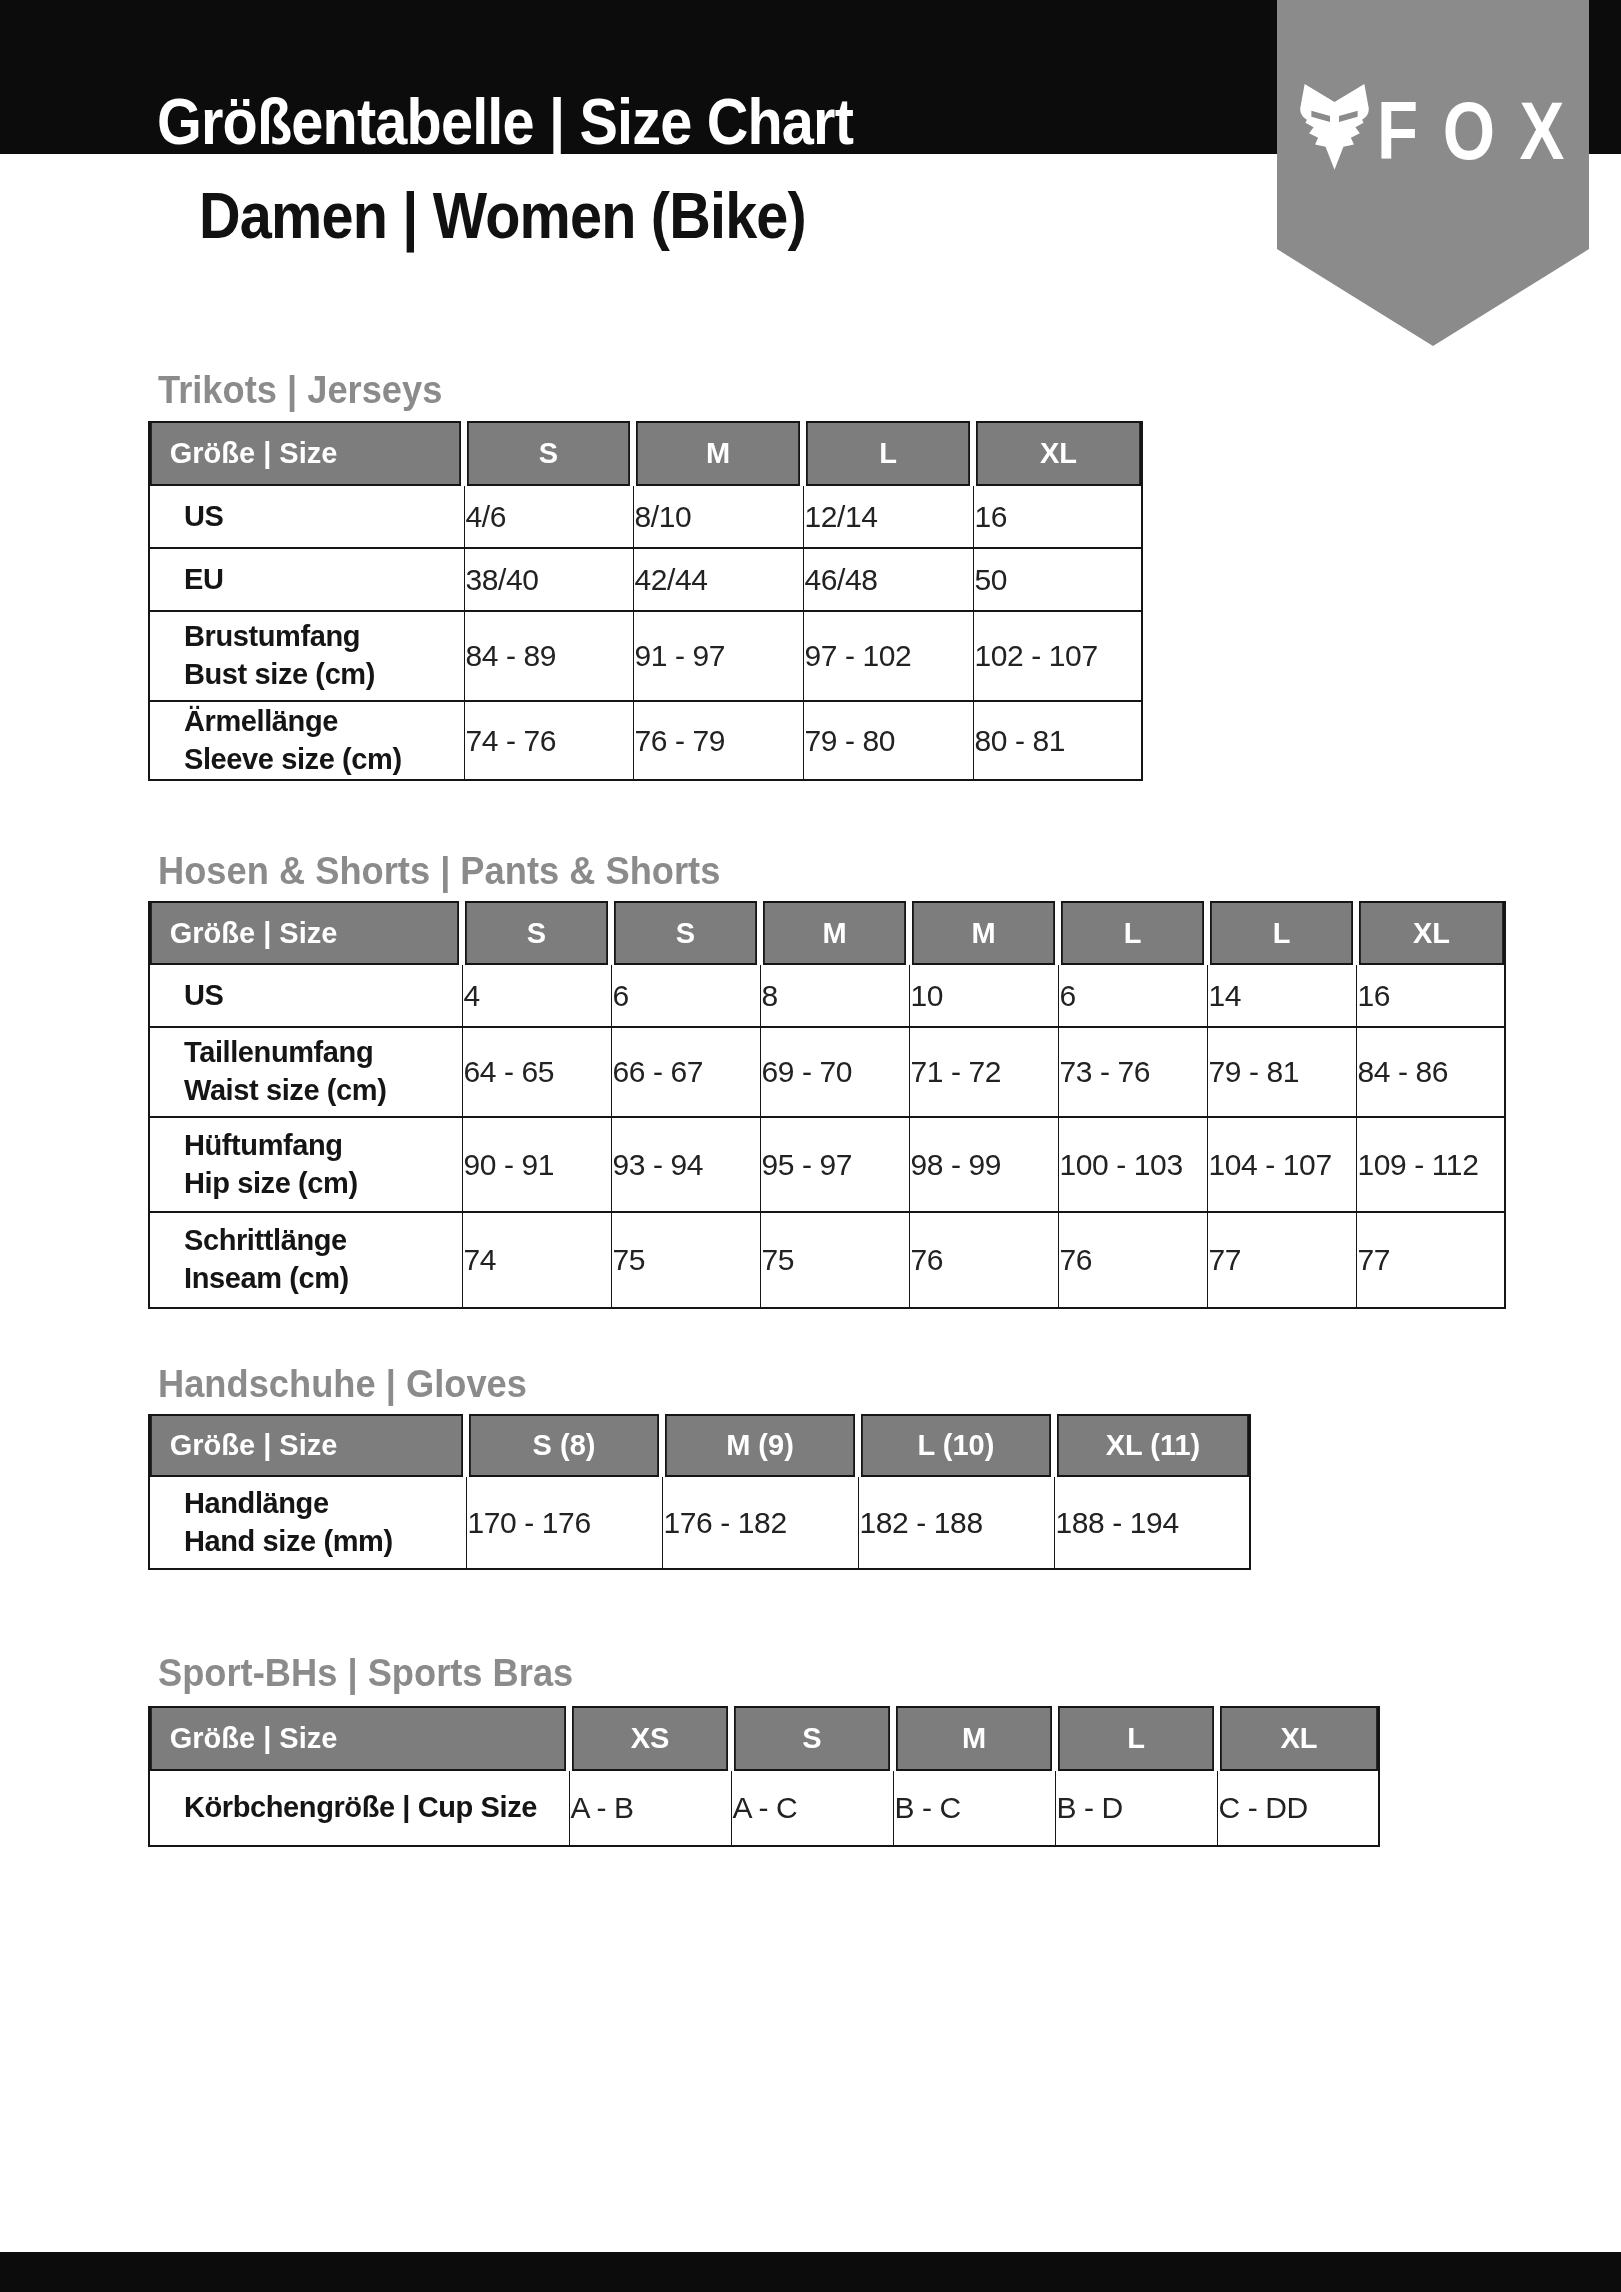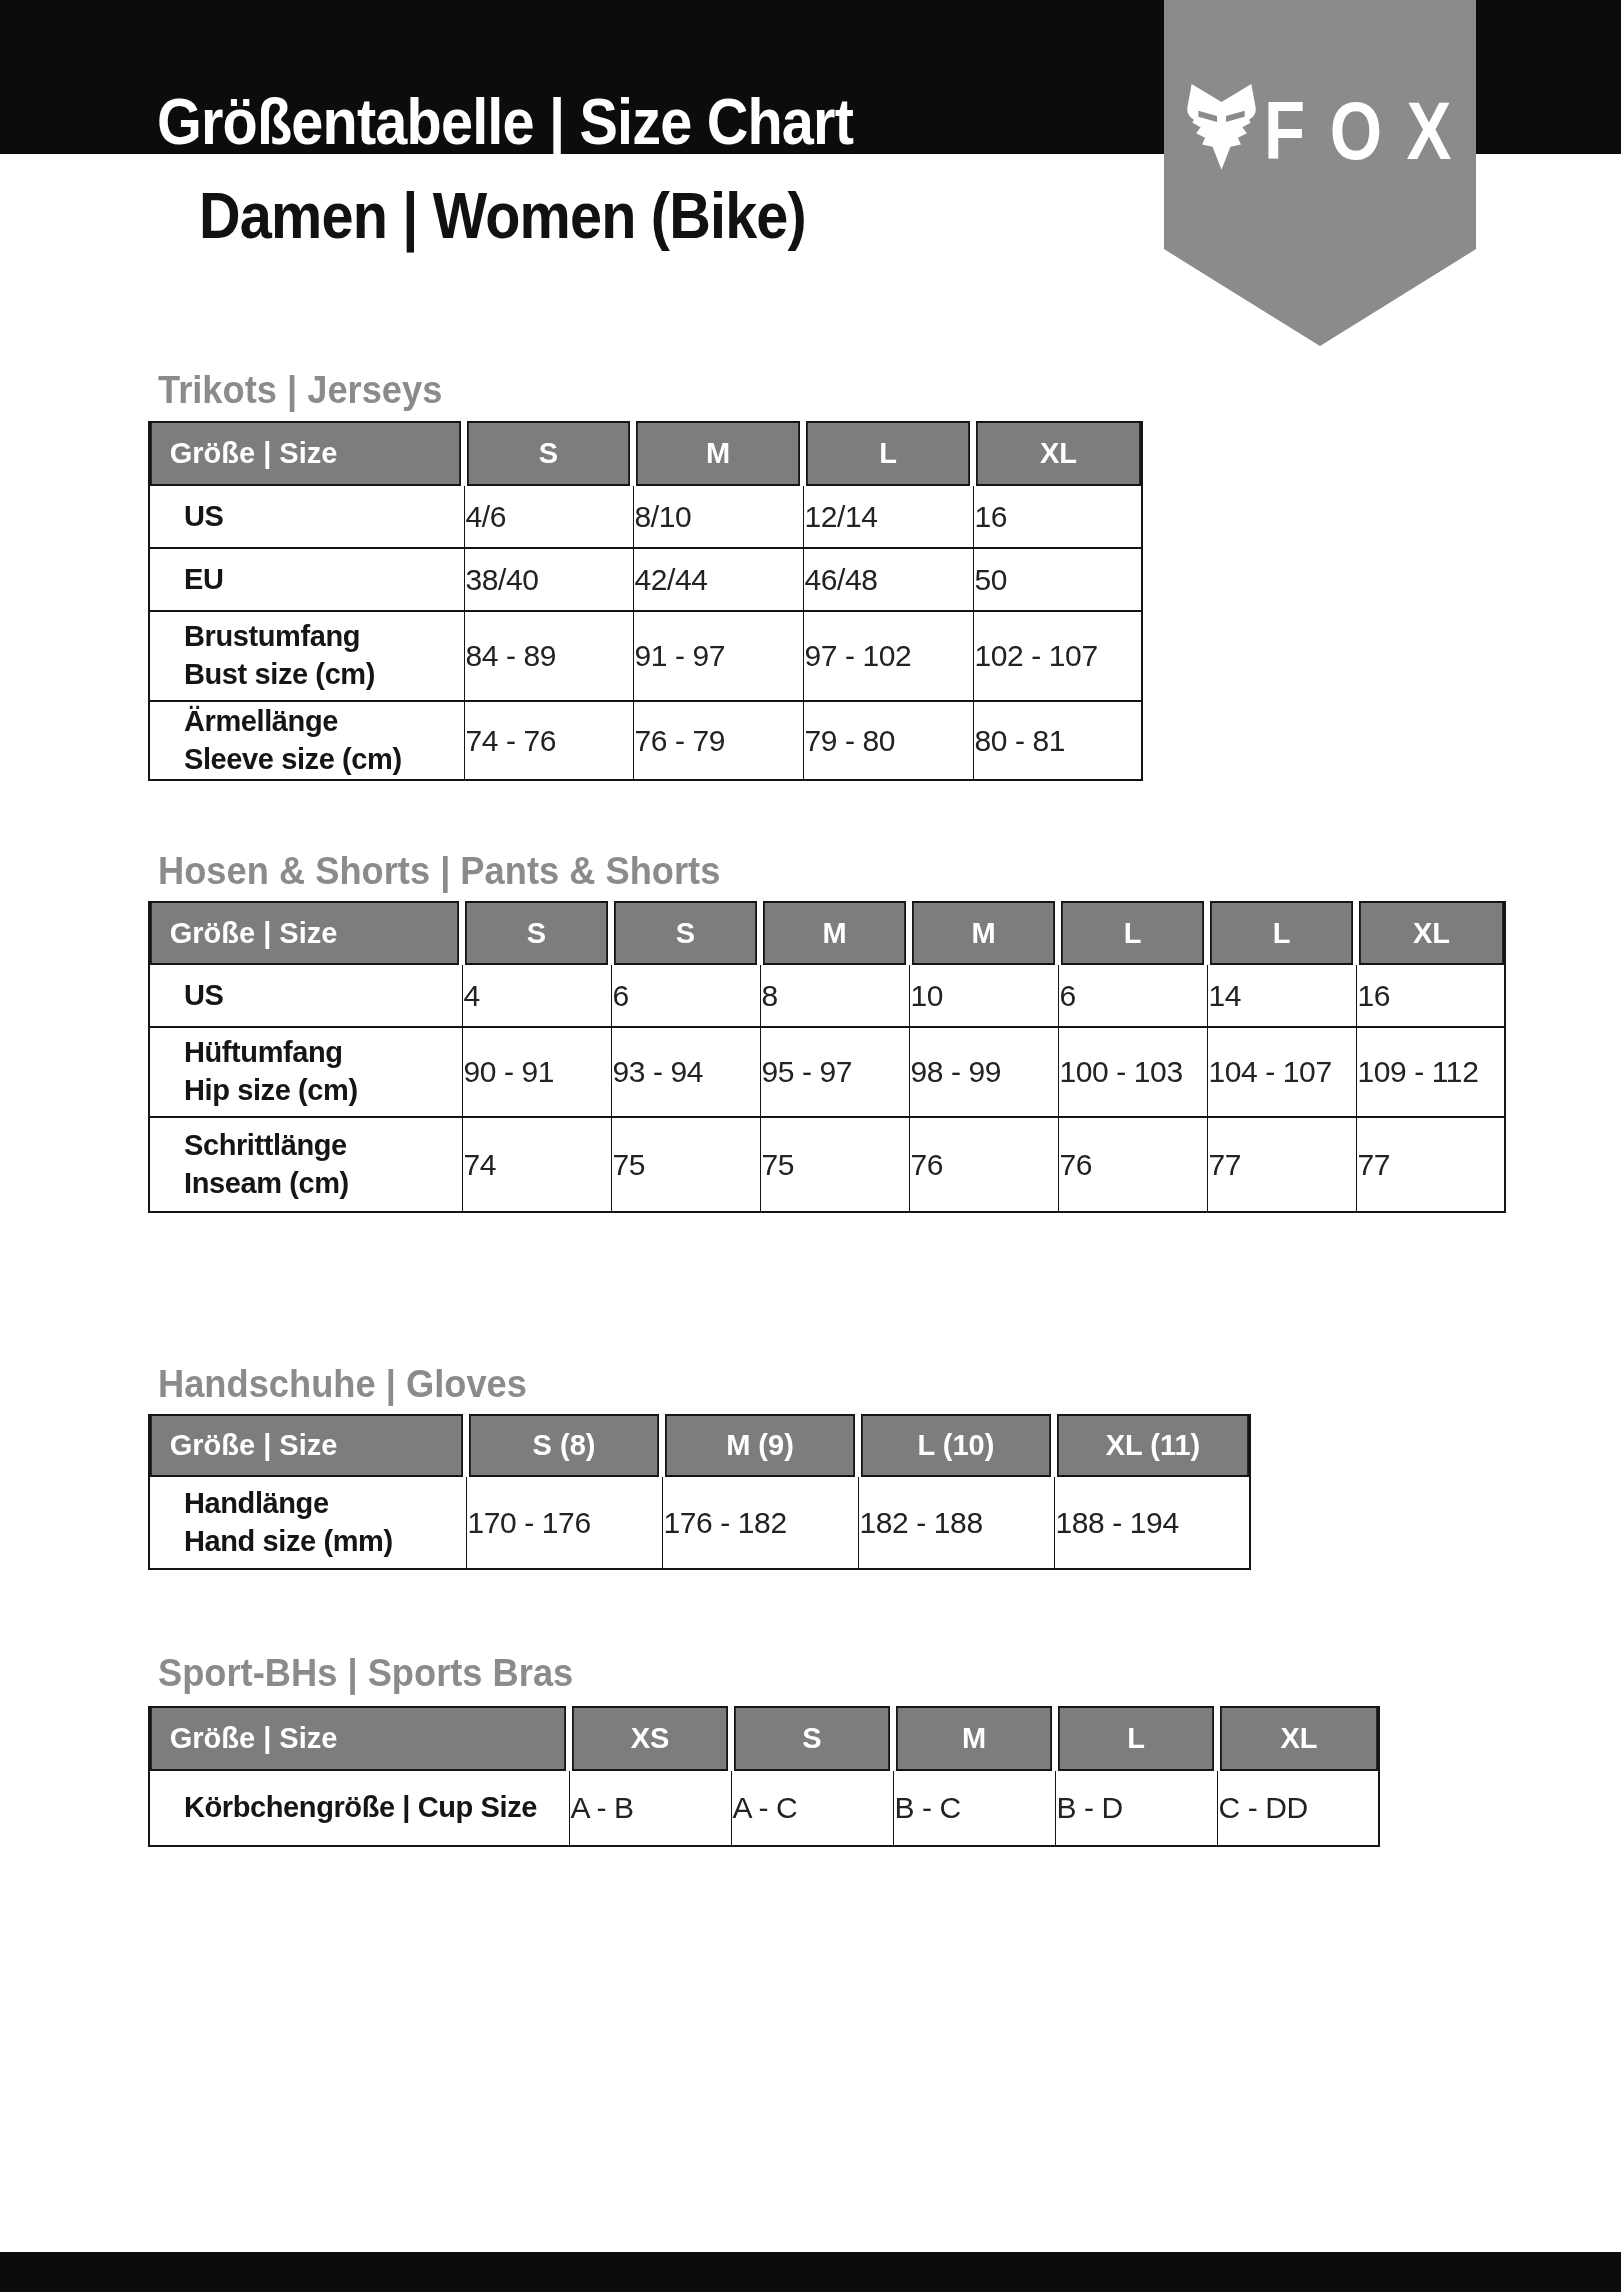--- a/index.html
+++ b/index.html
@@ -26,21 +26,21 @@
     letter-spacing: -0.9px; white-space: nowrap;
     transform: scaleX(0.90); transform-origin: left top;
   }
   .sub-title {
     position: absolute; left: 199px; top: 184px; margin: 0; z-index: 2;
     color: #111111; font-size: 64px; font-weight: bold; line-height: 1;
     letter-spacing: -0.9px; white-space: nowrap;
     transform: scaleX(0.90); transform-origin: left top;
   }
   .ribbon {
-    position: absolute; left: 1164px; top: 0; width: 312px; height: 346px;
+    position: absolute; left: 1277px; top: 0; width: 312px; height: 346px;
     background: #8b8b8b; z-index: 3;
     clip-path: polygon(0 0, 100% 0, 100% 72%, 50% 100%, 0 72%);
   }
   .foxhead {
     position: absolute; left: 19.7px; top: 84px; width: 75px; height: 91px;
   }
   .wordmark {
     position: absolute; left: 100px; top: 90px;
     color: #ffffff; font-size: 82px; font-weight: bold; line-height: 1;
     letter-spacing: 30px; white-space: nowrap;
@@ -214,20 +214,33 @@
           <td>4</td>
           <td>6</td>
           <td>8</td>
           <td>10</td>
           <td>6</td>
           <td>14</td>
           <td>16</td>
         </tr>
         <tr>
           <th>
+            <div>Taillenumfang</div>
+            <div>Waist size (cm)</div>
+          </th>
+          <td>64 - 65</td>
+          <td>66 - 67</td>
+          <td>69 - 70</td>
+          <td>71 - 72</td>
+          <td>73 - 76</td>
+          <td>79 - 81</td>
+          <td>84 - 86</td>
+        </tr>
+        <tr>
+          <th>
             <div>Hüftumfang</div>
             <div>Hip size (cm)</div>
           </th>
           <td>90 - 91</td>
           <td>93 - 94</td>
           <td>95 - 97</td>
           <td>98 - 99</td>
           <td>100 - 103</td>
           <td>104 - 107</td>
           <td>109 - 112</td>

